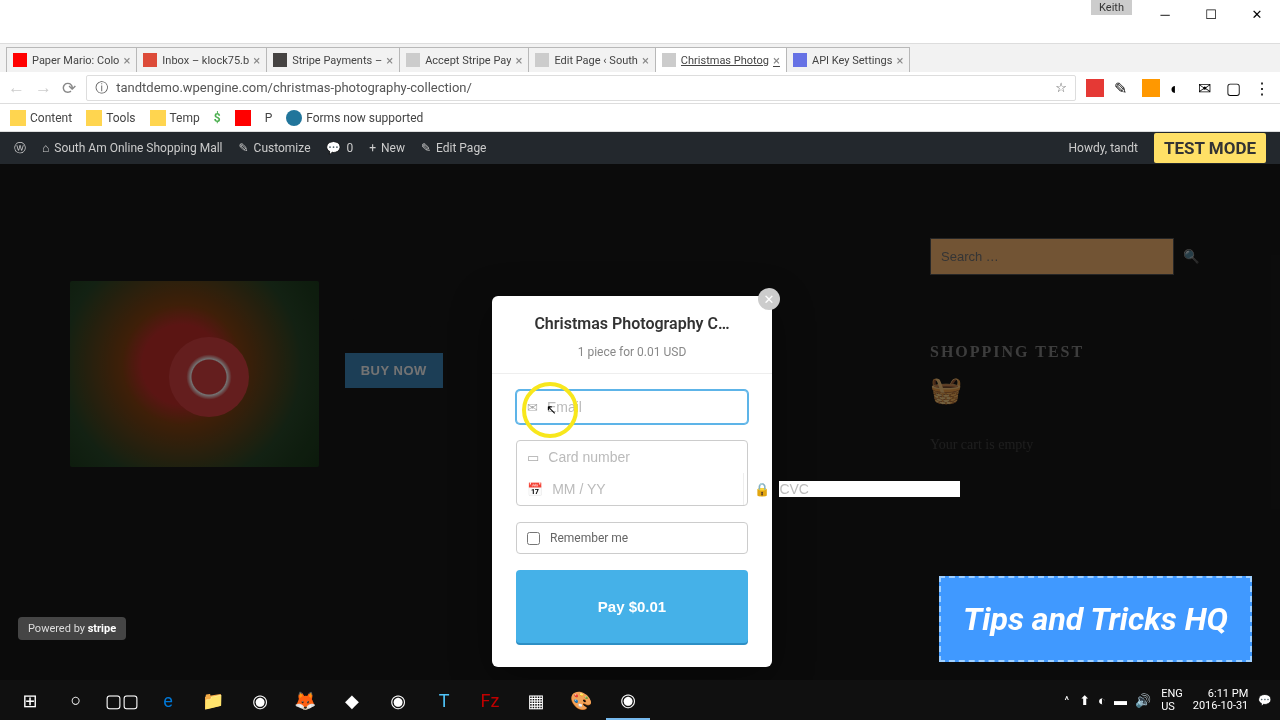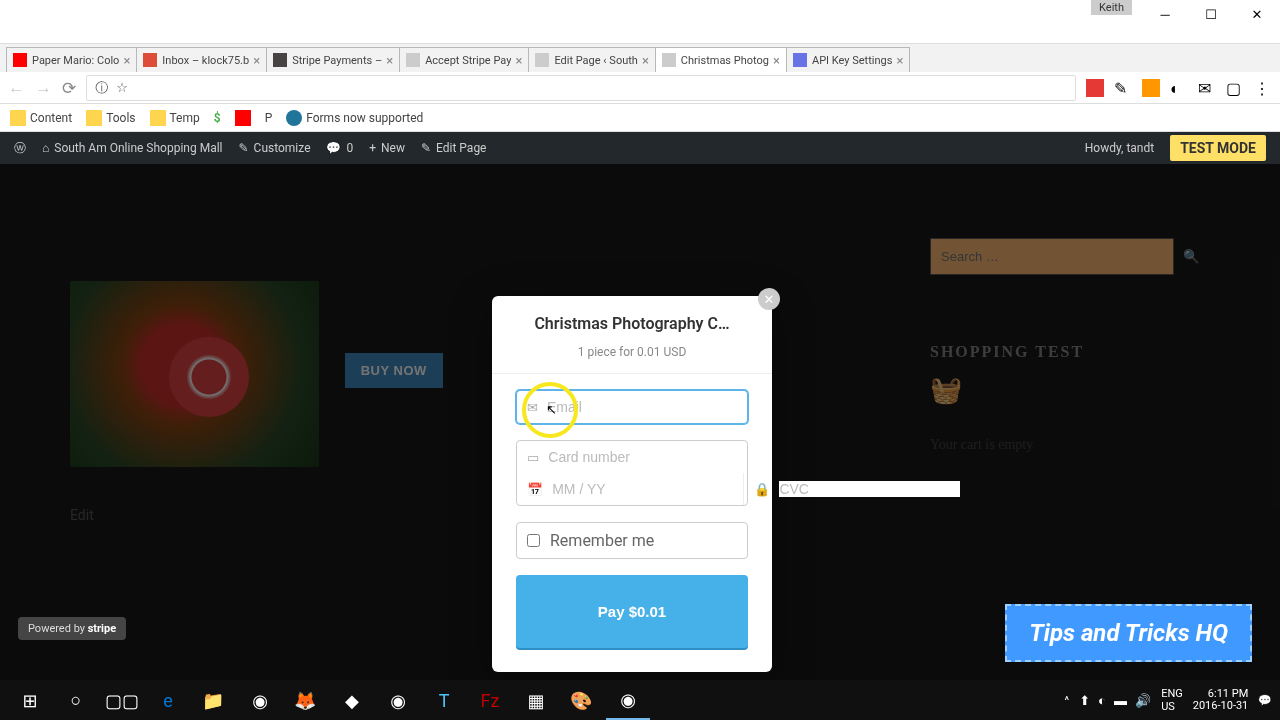--- a/index.html
+++ b/index.html
@@ -6,21 +6,21 @@
 body { font-family: -apple-system, BlinkMacSystemFont, "Segoe UI", Roboto, sans-serif; width: 1280px; height: 720px; overflow: hidden; background: #fff; }
 
 
 .win-titlebar { height: 44px; background: #fff; display: flex; justify-content: flex-end; align-items: flex-start; border-bottom: 1px solid #ddd; }
 .win-user { background: #ccc; padding: 1px 8px; font-size: 11px; color: #333; margin-right: 10px; }
 .win-btn { width: 46px; height: 28px; display: flex; align-items: center; justify-content: center; font-size: 13px; }
 
 
 .tabs-bar { height: 28px; background: #f2f2f2; display: flex; align-items: flex-end; padding-left: 6px; }
 .tab { height: 25px; background: #f2f2f2; border: 1px solid #b8b8b8; border-bottom: none; display: flex; align-items: center; padding: 0 6px; font-size: 11px; color: #444; max-width: 154px; min-width: 120px; margin-right: -1px; }
-.tab.active { background: #fff; }
+.tab.active { background: #fff; text-decoration: underline; }
 .tab-favicon { width: 14px; height: 14px; margin-right: 5px; flex-shrink: 0; }
 .tab-title { white-space: nowrap; overflow: hidden; text-overflow: ellipsis; flex: 1; }
 .tab-close { margin-left: 4px; color: #888; font-size: 13px; }
 
 
 .addr-bar { height: 32px; background: #fff; border-bottom: 1px solid #ddd; display: flex; align-items: center; padding: 0 8px; gap: 10px; }
 .nav-arrow { color: #888; font-size: 17px; }
 .nav-arrow.disabled { color: #ccc; }
 .url-area { flex: 1; display: flex; align-items: center; gap: 8px; border: 1px solid #ddd; border-radius: 2px; padding: 3px 8px; font-size: 13px; color: #555; }
 .url-text { flex: 1; }
@@ -29,21 +29,21 @@
 
 
 .bookmarks { height: 28px; background: #fff; border-bottom: 1px solid #ddd; display: flex; align-items: center; padding: 0 10px; gap: 14px; font-size: 12px; color: #444; }
 .bm { display: flex; align-items: center; gap: 4px; }
 .bm-icon { width: 16px; height: 16px; }
 
 
 .admin-bar { height: 32px; background: #23282d; color: #ccc; display: flex; align-items: center; padding: 0 14px; font-size: 12px; justify-content: space-between; }
 .admin-left, .admin-right { display: flex; align-items: center; gap: 16px; }
 .admin-item { display: flex; align-items: center; gap: 5px; }
-.test-mode { background: #ffe066; color: #333; padding: 5px 10px; font-size: 14px; font-weight: bold; border-radius: 2px; }
+.test-mode { background: #ffe066; color: #333; padding: 5px 10px; font-size: 17px; font-weight: bold; border-radius: 2px; }
 
 
 .page-wrap { position: relative; height: 540px; background: #1a1a1a; }
 .dim-overlay { position: absolute; inset: 0; background: rgba(0,0,0,0.55); }
 .page-content { position: absolute; inset: 0; display: flex; padding: 40px 70px 0; gap: 40px; color: #1a1a1a; }
 .main-col { flex: 1; background: transparent; }
 .page-title { font-family: Georgia, serif; font-size: 40px; font-weight: bold; color: #1a1a1a; margin-bottom: 30px; }
 .content-row { display: flex; gap: 26px; }
 .product-img { width: 280px; height: 186px; background: radial-gradient(circle at 45% 45%, #c9302c 40px, #8b4513 60px, #2a4a2a 120px, #1a3a1a); border-radius: 2px; position: relative; overflow: hidden; }
 .product-img::after { content:''; position:absolute; left:40%; top:30%; width:80px; height:80px; border-radius:50%; background: radial-gradient(circle, #d44 30%, #fff 32%, #d44 40%); }
@@ -79,21 +79,21 @@
 .field-half .field-row { flex: 1; }
 .field-half .field-row + .field-row { border-top: none; border-left: 1px solid #eee; }
 .inp-icon { color: #aaa; font-size: 13px; margin-right: 9px; }
 .inp { border: none; outline: none; flex: 1; font-size: 14px; color: #333; }
 .inp::placeholder { color: #bbb; }
 .pay-btn { width: 100%; background: #45b1e8; color: #fff; border: none; border-radius: 4px; padding: 28px; font-size: 15px; font-weight: 600; box-shadow: 0 2px 0 #2d8fc5; }
 
 .stripe-badge { position: absolute; left: 18px; bottom: 64px; background: rgba(80,80,80,0.85); color: #ddd; padding: 5px 10px; border-radius: 4px; font-size: 11px; }
 .stripe-badge b { font-weight: bold; color: #fff; }
 
-.tips-banner { position: absolute; right: 28px; bottom: 42px; background: #4099ff; border: 2px dashed #a0d0ff; color: #fff; padding: 13px 22px; font-size: 24px; font-weight: bold; font-style: italic; }
+.tips-banner { position: absolute; right: 28px; bottom: 42px; background: #4099ff; border: 2px dashed #a0d0ff; color: #fff; padding: 22px 22px; font-size: 32px; font-weight: bold; font-style: italic; }
 
 
 .taskbar { position: absolute; bottom: 0; left: 0; right: 0; height: 40px; background: #101010; display: flex; align-items: center; justify-content: space-between; padding: 0 8px; }
 .task-left { display: flex; align-items: center; gap: 2px; }
 .task-btn { width: 44px; height: 40px; display: flex; align-items: center; justify-content: center; color: #fff; font-size: 18px; }
 .task-btn.active { border-bottom: 2px solid #76b9ed; }
 .task-right { display: flex; align-items: center; gap: 10px; color: #fff; font-size: 11px; }
 .tray-icons { display: flex; gap: 8px; font-size: 13px; }
 .clock { text-align: right; line-height: 1.1; }
 </style>
@@ -144,20 +144,21 @@
       <span class="tab-close">×</span>
     </div>
 </div>
 
 <div class="addr-bar">
   <span class="nav-arrow disabled">←</span>
   <span class="nav-arrow disabled">→</span>
   <span class="nav-arrow">⟳</span>
   <div class="url-area">
     <span>ⓘ</span>
+    <span class="url-text">tandtdemo.wpengine.com/christmas-photography-collection/</span>
     <span>☆</span>
   </div>
   <div class="ext-icons">
     <div class="ext-icon" style="background:#e53935"></div>
     <div class="ext-icon">✎</div>
     <div class="ext-icon" style="background:#ff9800"></div>
     <div class="ext-icon">◐</div>
     <div class="ext-icon">✉</div>
     <div class="ext-icon">▢</div>
     <div class="ext-icon">⋮</div>
@@ -211,21 +212,20 @@
   <div class="page-content">
     <div class="main-col">
       <h1 class="page-title">Christmas Photograp</h1>
       <div class="content-row">
         <div class="product-img"></div>
         <div>
           <p class="desc">With Christmas                                                  lection of high-res Holid                                                 our online projects, or for                                                such as virtual or print</p>
           <button class="buy-btn">BUY NOW</button>
         </div>
       </div>
-      <div class="edit-link">Edit</div>
     </div>
     <div class="sidebar">
       <div class="side-sep"></div>
       <div class="search-row">
         <input class="search-input" placeholder="Search …" style="">
         <button class="search-btn">
             <span>🔍</span>
           </button>
       </div>
       <div class="side-sep" style="margin-top:34px"></div>
@@ -266,21 +266,21 @@
           </div>
           <div class="field-row">
             <span class="inp-icon">🔒</span>
             <input class="inp" placeholder="CVC" style="">
           </div>
         </div>
       </div>
       <div class="field">
         <div class="field-row">
           <input type="checkbox" style="margin-right: 10px;">
-          <span style="font-size:16px;color:#666">Remember me</span>
+          <span style="font-size:12px;color:#666">Remember me</span>
         </div>
       </div>
       <button class="pay-btn">Pay $0.01</button>
     </div>
   </div>
 
   <div class="stripe-badge">
     <span>Powered by </span><b>stripe</b>
   </div>
 

